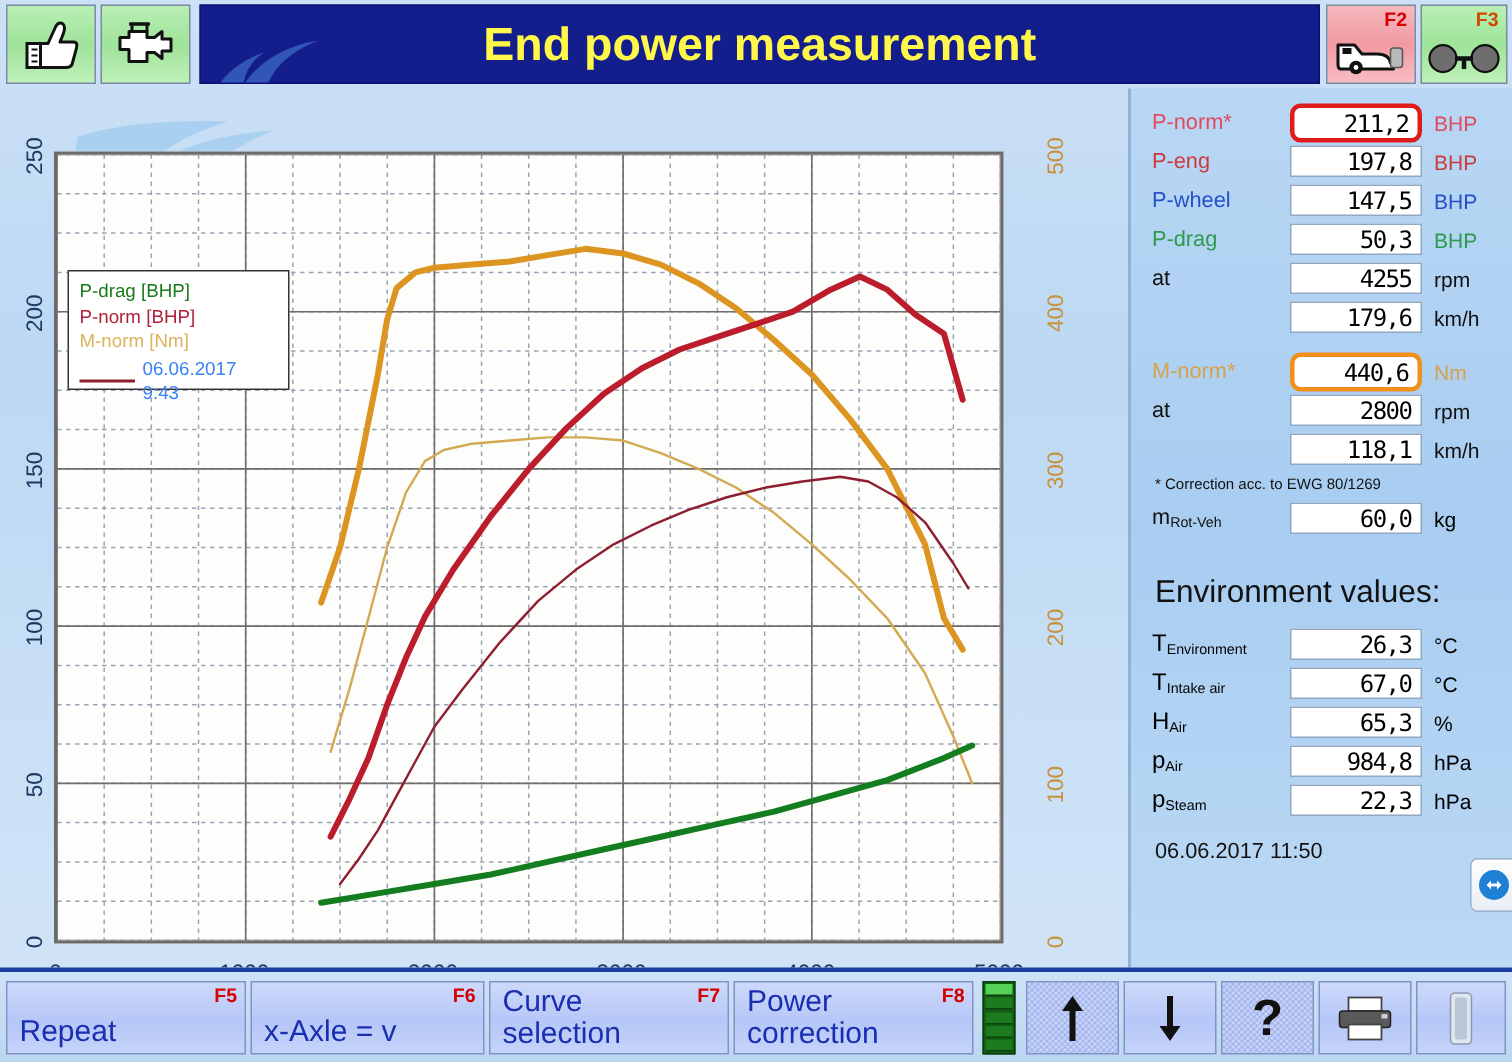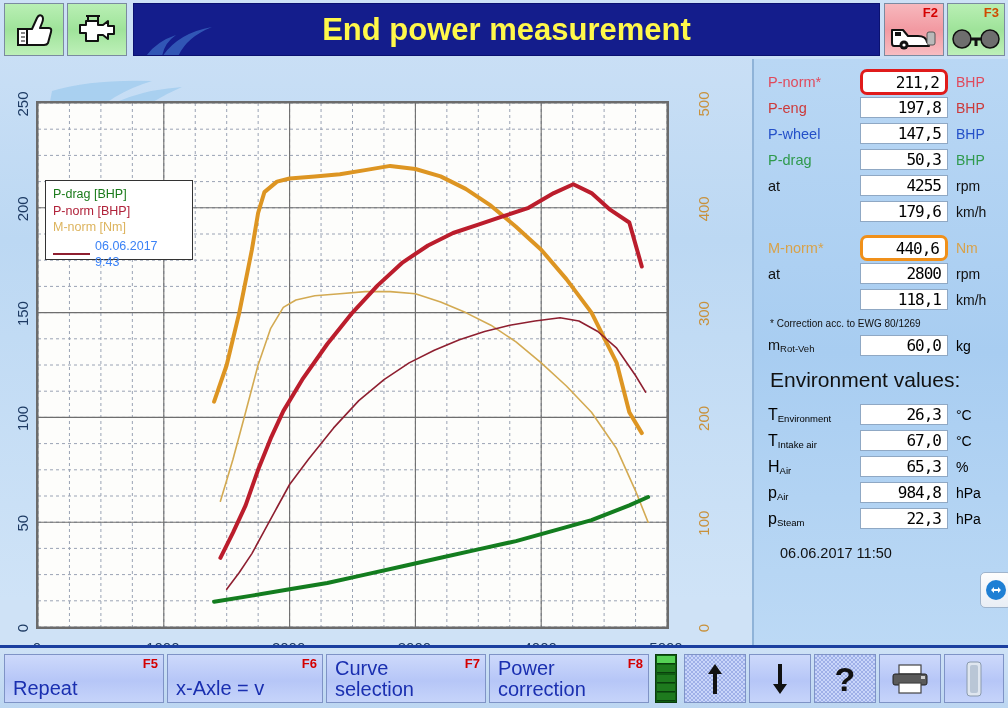--- a/index.html
+++ b/index.html
@@ -63,21 +63,21 @@
   .row .box{width:88px;height:21px;background:#ffffff;border:1px solid #8fa8c4;
             box-sizing:border-box;text-align:right;padding-right:6px;
             font-family:"DejaVu Sans Mono",monospace;font-size:16px;
             letter-spacing:-1px;line-height:20px;overflow:hidden;}
   .row .unit{margin-left:8px;font-size:14px;}
   .hl-red .box{border:3px solid #e01b1b;border-radius:7px;height:26px;line-height:21px;}
   .hl-org .box{border:3px solid #f0901a;border-radius:7px;height:26px;line-height:21px;}
   .c-black{color:#111;}
   .note{font-size:10px;color:#111;margin:6px 0 4px 2px;}
   .sub{font-size:9.5px;vertical-align:-2px;}
-  .ts{font-size:14.5px;color:#111;margin-top:14px;margin-left:12px;}
+  .ts{font-size:14.5px;color:#111;margin-top:14px;margin-left:2px;}
   .round-btn{position:absolute;right:-4px;bottom:37px;width:30px;height:34px;
              background:linear-gradient(180deg,#fdfdfd,#e9eef5);
              border:1px solid #9fb4cc;border-radius:5px;
              display:flex;align-items:center;justify-content:center;}
 
   
   .botbar{position:absolute;left:0;top:645px;width:1008px;height:63px;
           background:linear-gradient(180deg,#cfe2f6,#bcd6f1);}
   .bb-sep{position:absolute;left:0;top:0;width:1008px;height:3px;background:#1b3fa0;}
   .fbtn{position:absolute;top:9px;height:49px;
@@ -334,21 +334,21 @@
     <div class="note">* Correction acc. to EWG 80/1269</div>
 
     <div class="row">
       <div class="lab c-black">
         <span>m</span><span class="sub">Rot-Veh</span>
       </div>
       <div class="box">60,0</div>
       <div class="unit">kg</div>
     </div>
 
-    <div class="panel-h" style="margin-top:10px;">Environment values:</div>
+    <div class="panel-h" style="margin-top:25px;">Environment values:</div>
 
     <div id="env-rows">
         <div class="row">
           <div class="lab"><span style="font-size:16px">T</span><span class="sub">Environment</span></div>
           <div class="box">26,3</div>
           <div class="unit">°C</div>
         </div>
         <div class="row">
           <div class="lab"><span style="font-size:16px">T</span><span class="sub">Intake air</span></div>
           <div class="box">67,0</div>

